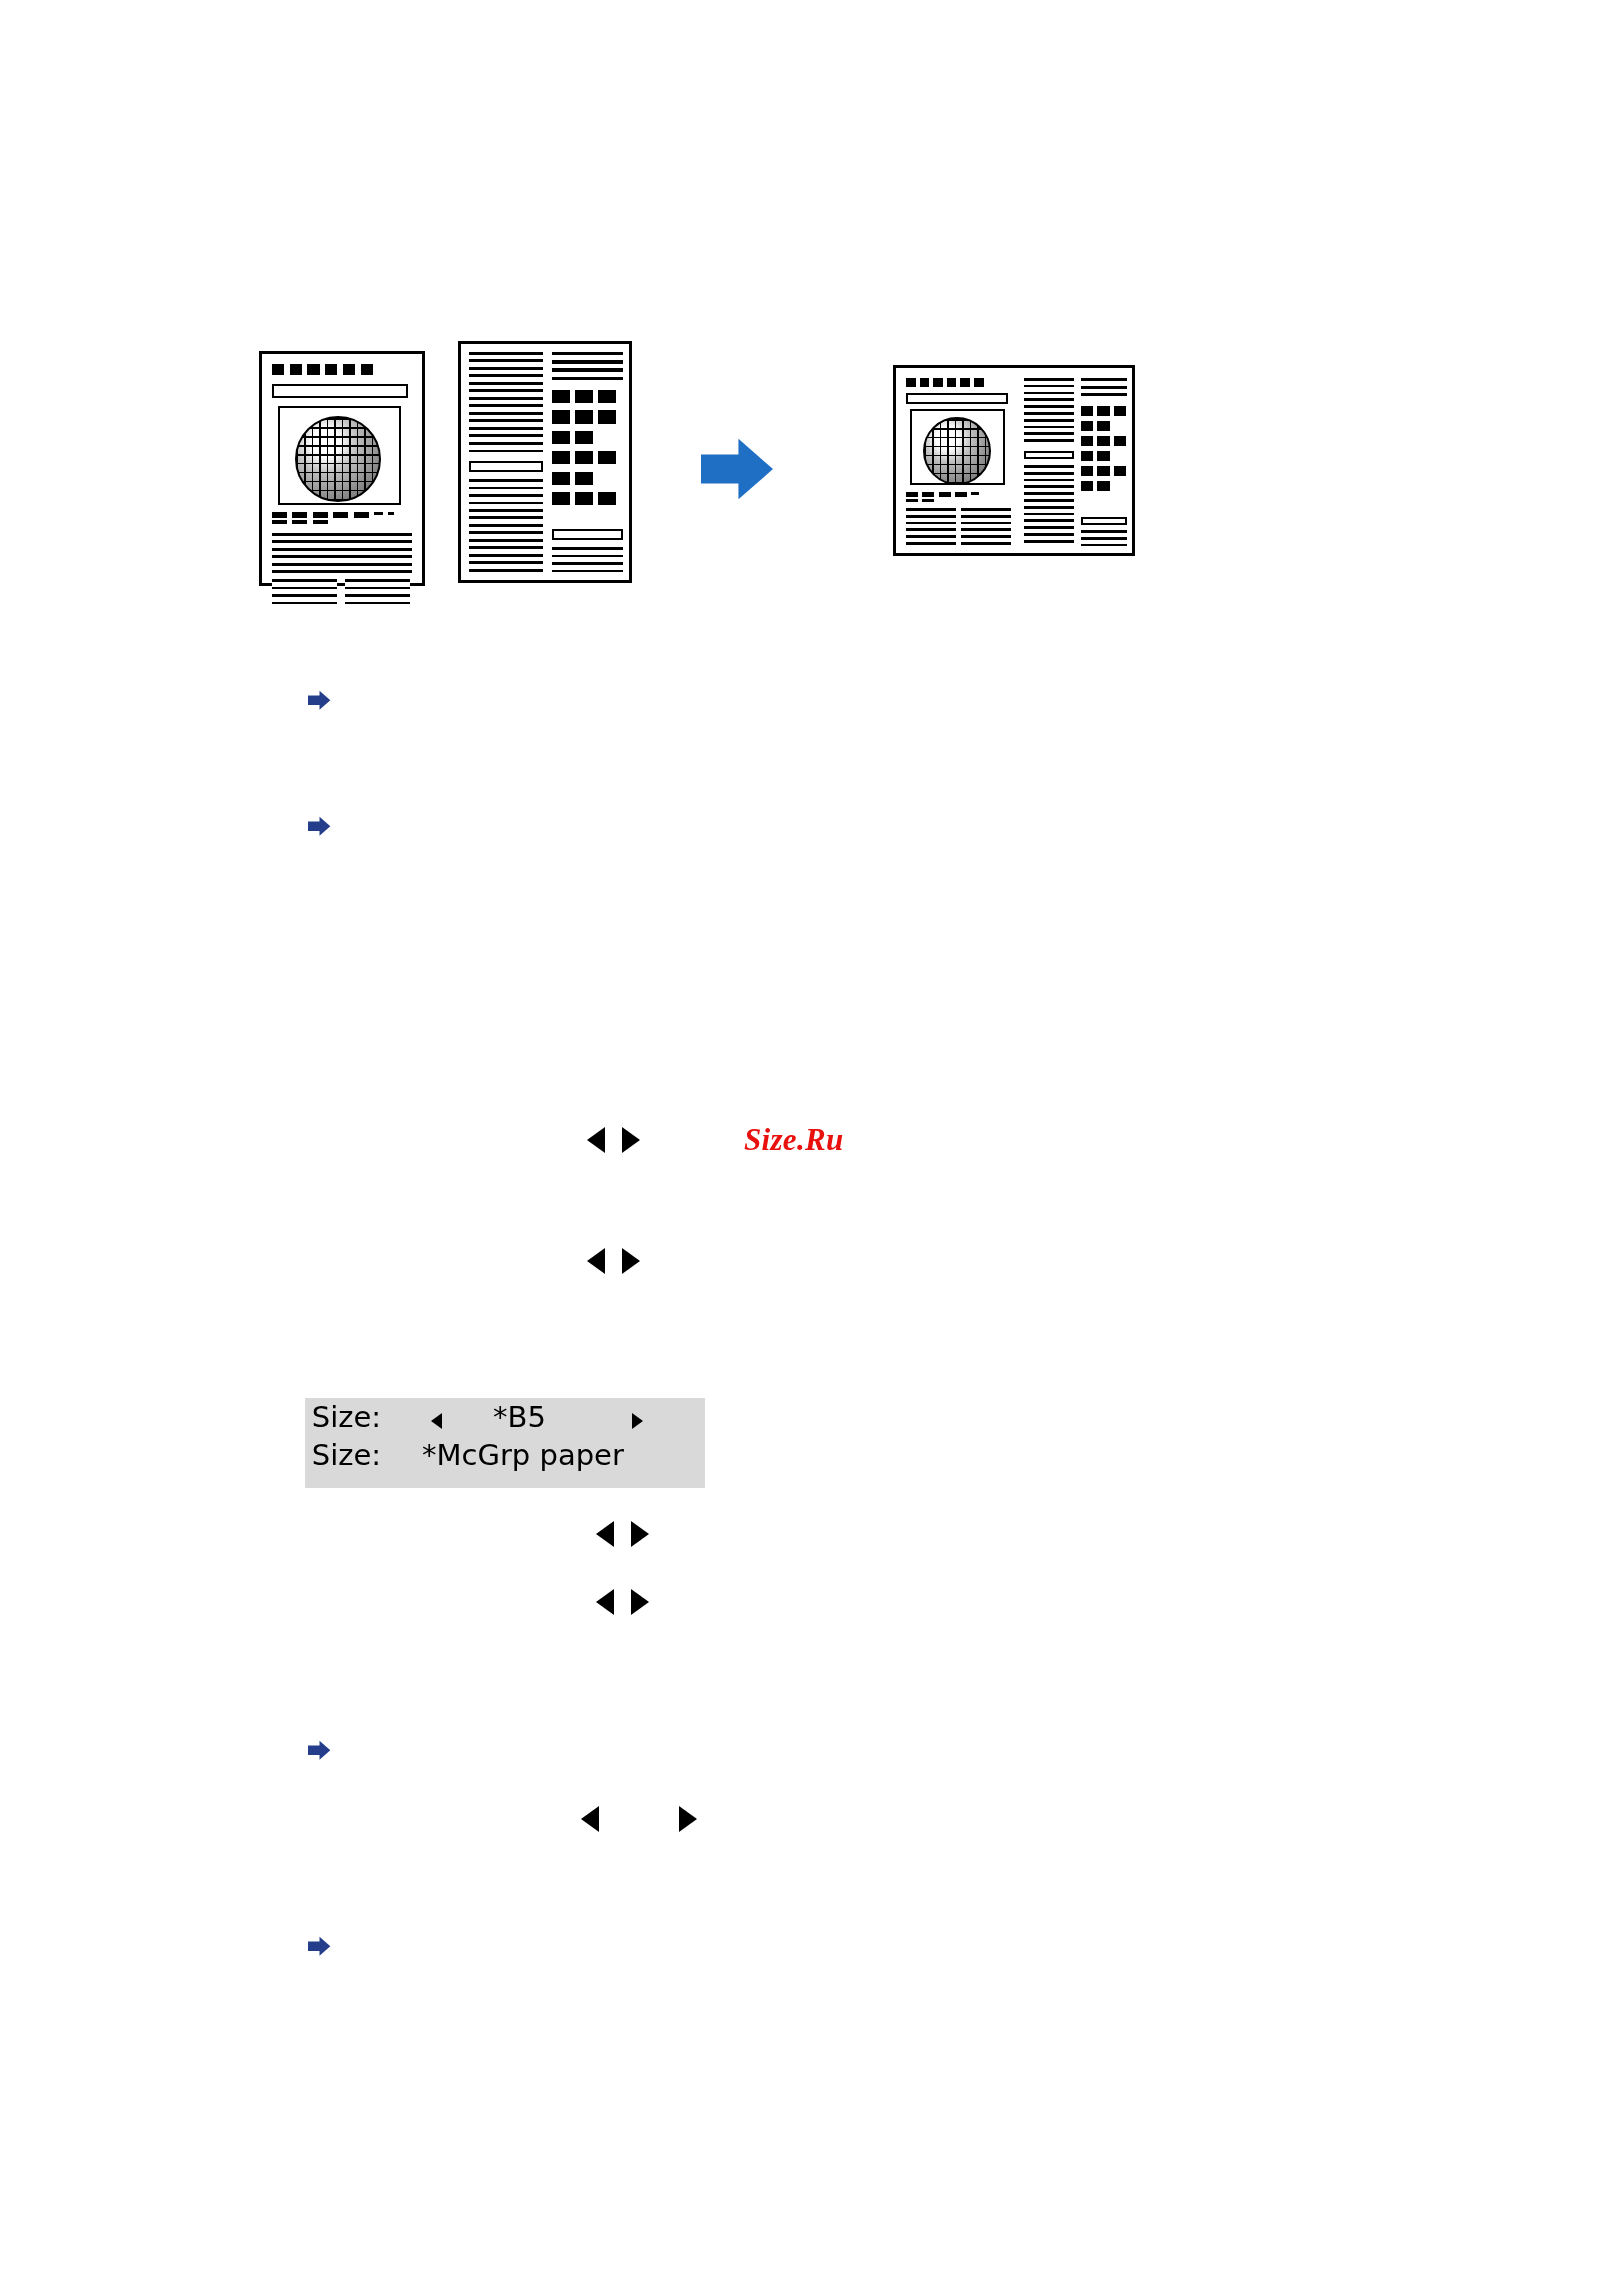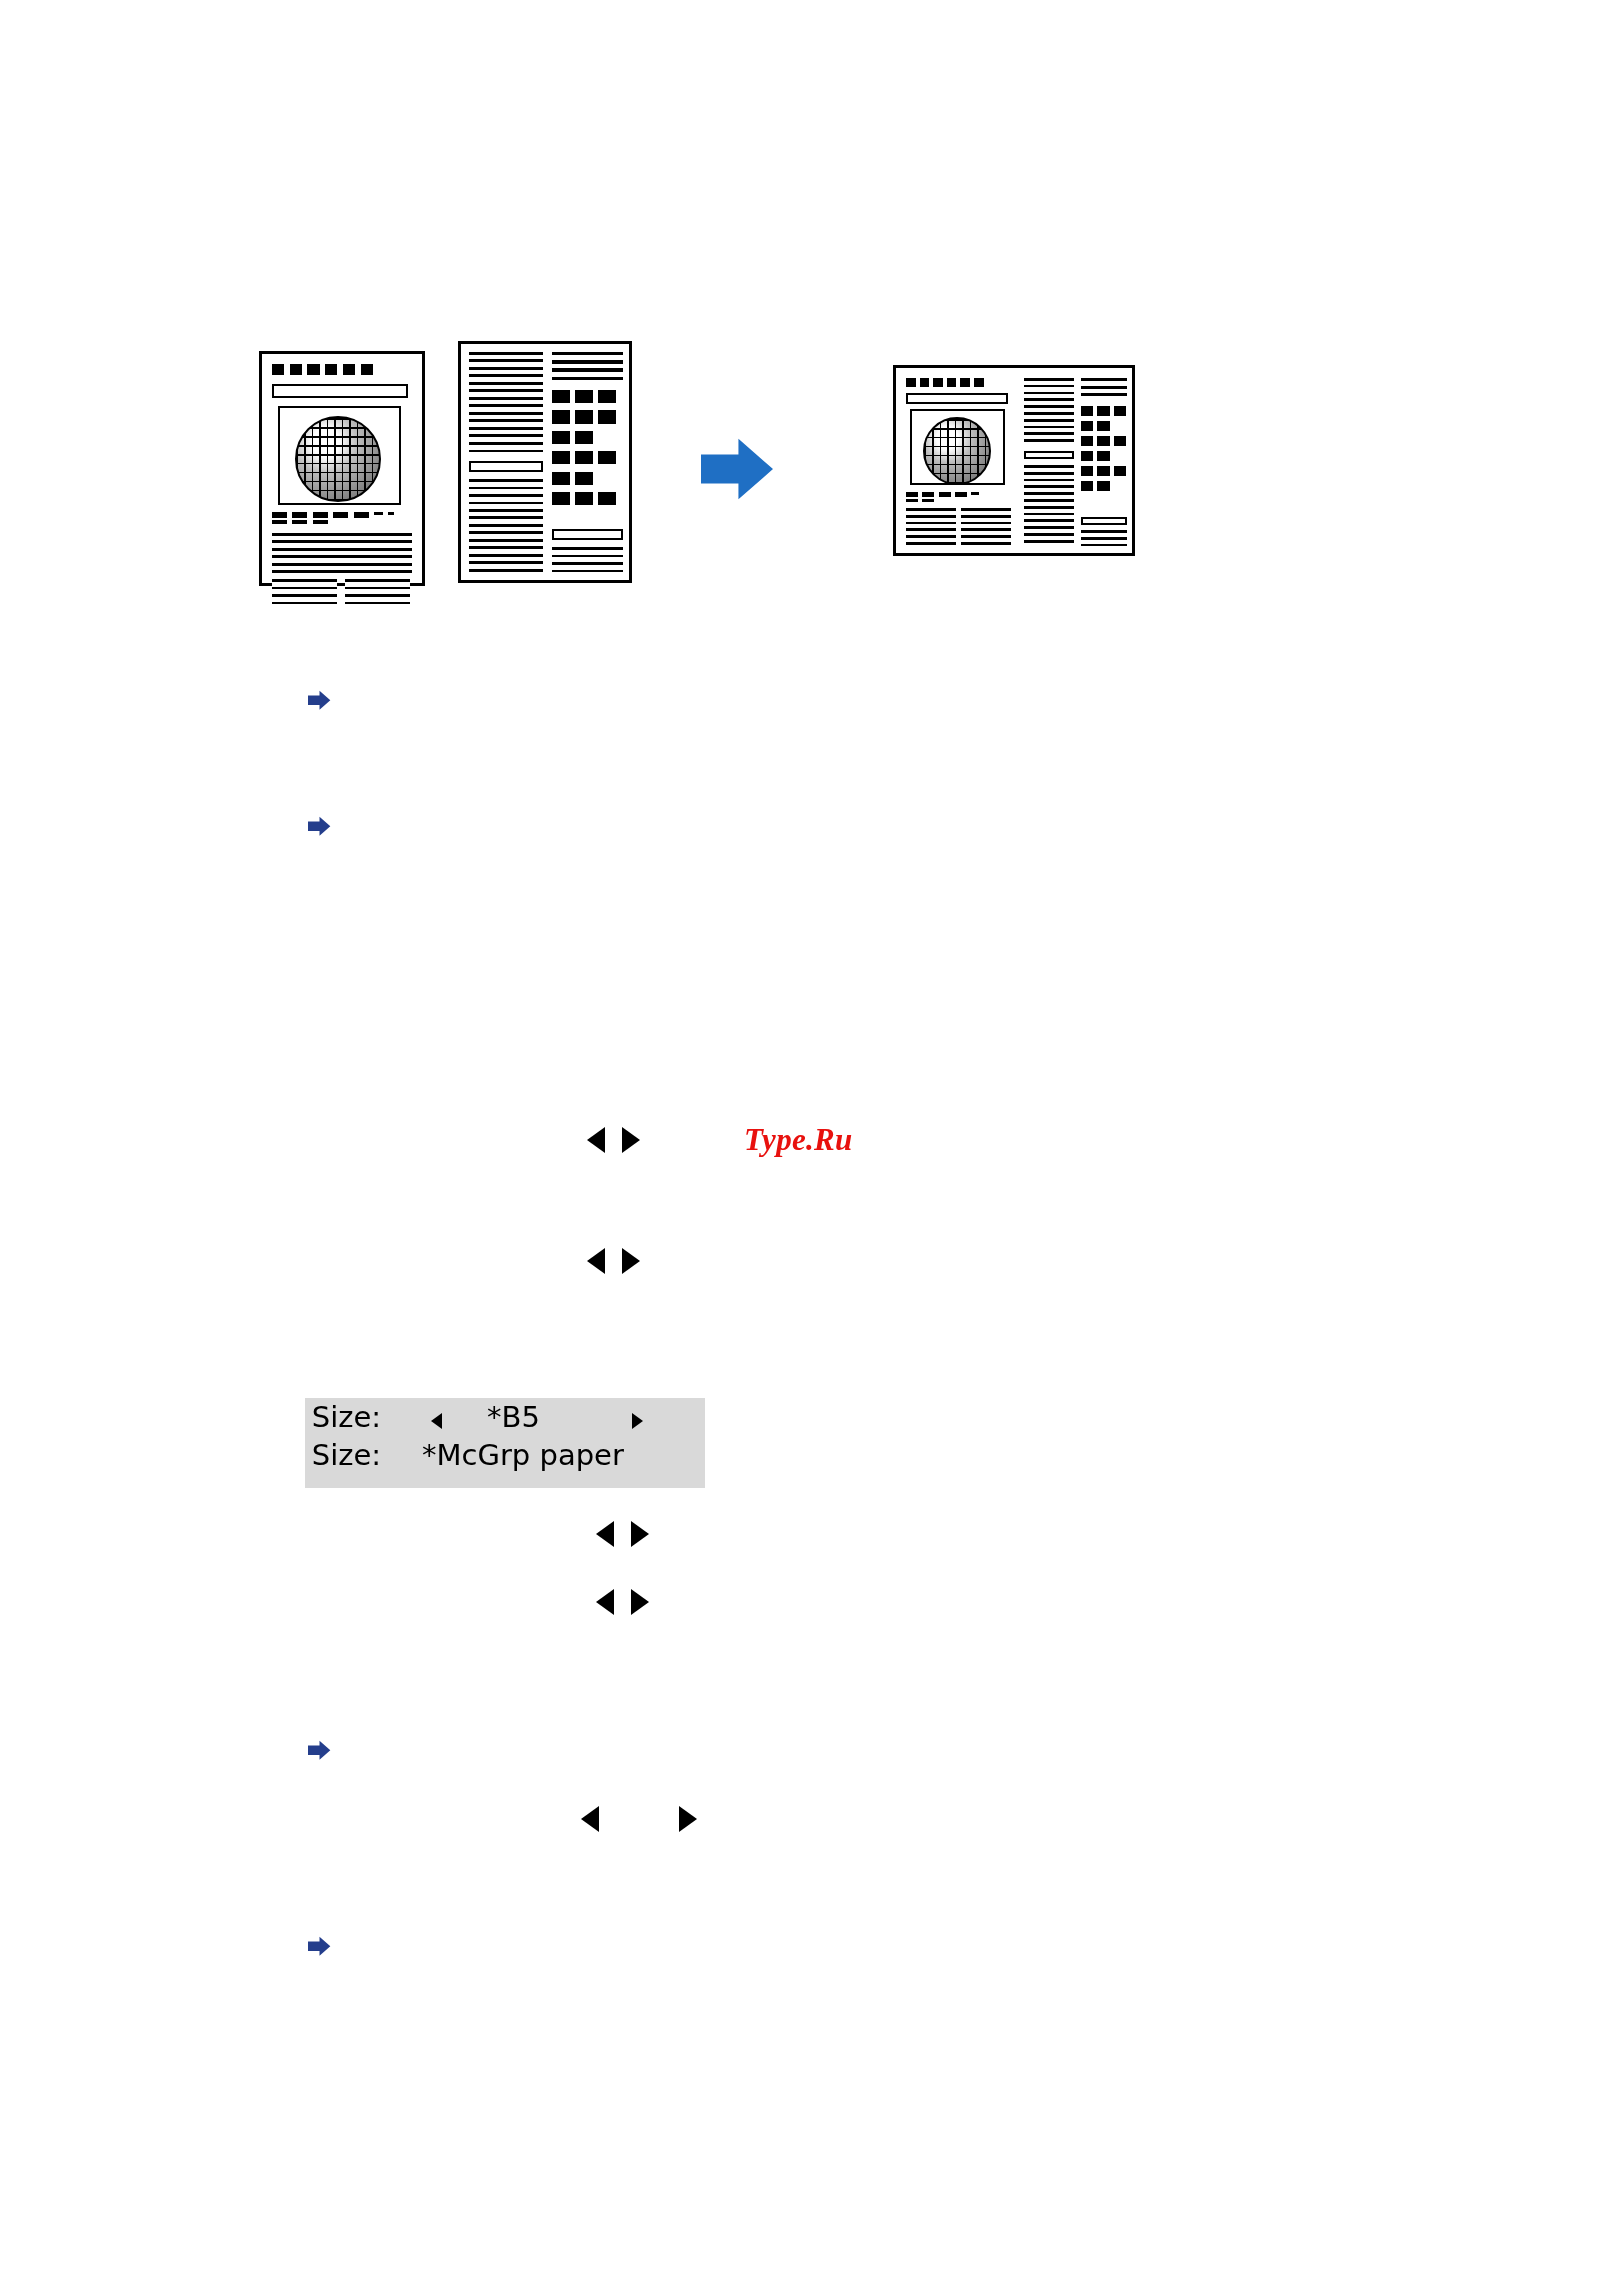--- a/index.html
+++ b/index.html
@@ -367,26 +367,26 @@
 
 <div class="arrow-pair wide" style="left:581px; top:1806px;">
   <span class="tri-l"></span>
     <span class="tri-r"></span>
 </div>
 
 <div class="lcd">
   <div class="lcd-row" style="top:0;">
     <span class="lcd-label">Size:</span>
     <span class="lcd-tri tri-left" style="left:126px; top:15px;"></span>
-    <span class="lcd-value" style="left:182px;">*B5</span>
+    <span class="lcd-value" style="left:188px;">*B5</span>
     <span class="lcd-tri tri-right" style="left:327px; top:15px;"></span>
   </div>
   <div class="lcd-row" style="top:38px;">
     <span class="lcd-label">Size:</span>
     <span class="lcd-value" style="left:117px;">*McGrp paper</span>
   </div>
 </div>
 
-<div class="watermark">Type.Ru</div>
+<div class="watermark">Size.Ru</div>
 
 <div class="footer-faint" style="left:688px;"></div>
 <div class="footer-faint" style="right:184px;"></div>
 
 
 </body></html>

